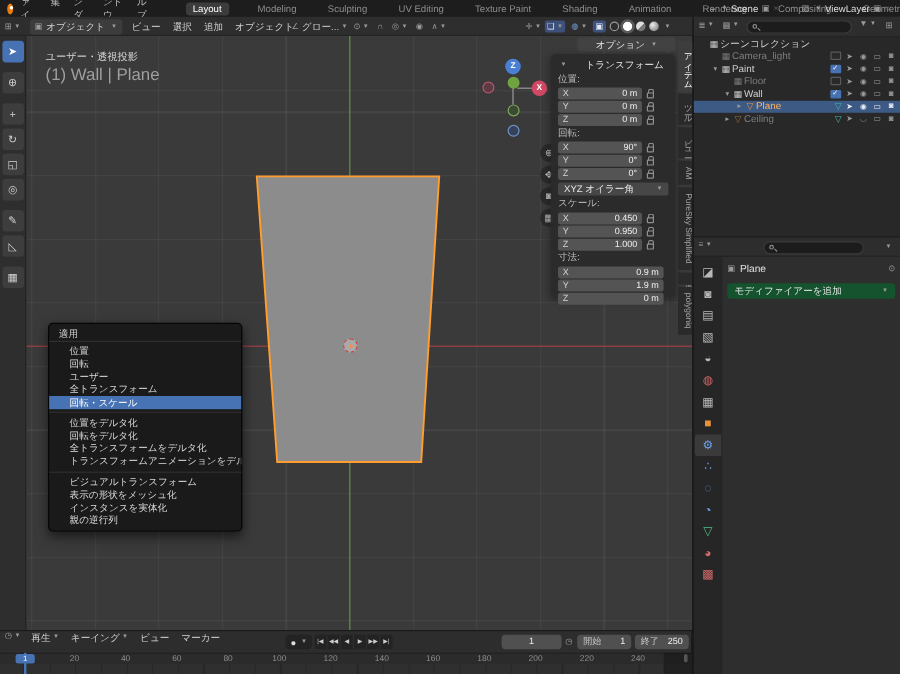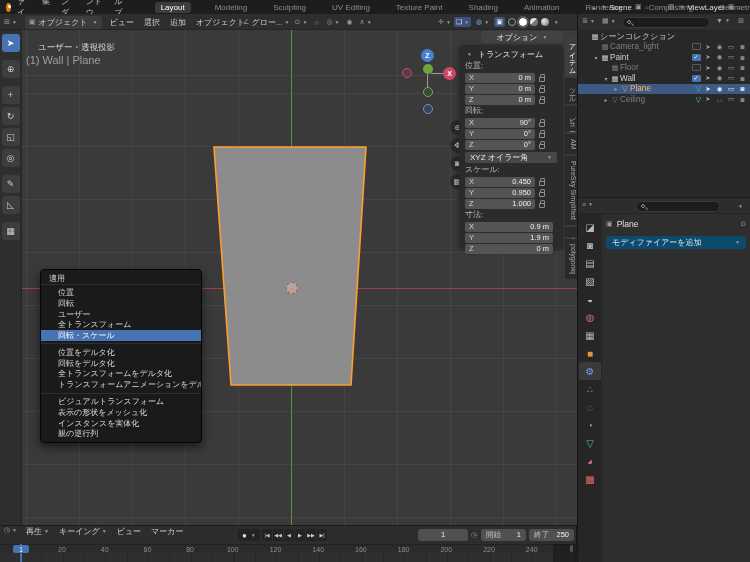--- a/index.html
+++ b/index.html
@@ -40,32 +40,32 @@
 .tool.gap{margin-top:5px}
 
 #viewport{position:absolute;left:22px;top:30px;width:555px;height:495px;background:#3a3a3a;overflow:hidden}
 #grid{position:absolute;inset:0;background:
  repeating-linear-gradient(90deg,rgba(255,255,255,.05) 0 1px,transparent 1px 53px),
  repeating-linear-gradient(0deg,rgba(255,255,255,.05) 0 1px,transparent 1px 53px);
  background-position:4px 46px,4px 46px}
 #axis-x{position:absolute;left:0;top:258px;width:555px;height:1px;background:var(--axis_red)}
 #axis-z{position:absolute;left:269px;top:0;width:1px;height:495px;background:var(--axis_green)}
 #vp-label{position:absolute;left:16px;top:12px;color:#d9d9d9;font-size:8.5px}
-#vp-sublabel{position:absolute;left:4px;top:24px;color:#9f9f9f;font-size:11px}
+#vp-sublabel{position:absolute;left:16px;top:24px;color:#9f9f9f;font-size:14px}
 .cursor3d{position:absolute;left:264px;top:252px;width:12px;height:12px;border:1.5px dashed #cf4040;border-radius:50%;background:rgba(255,255,255,.25)}
 .cursor3d:after{content:"";position:absolute;left:3.5px;top:3.5px;width:3px;height:3px;background:#ff8a3c;border-radius:50%}
 
 .gz{position:absolute;border-radius:50%}
 .gz.lbl{display:flex;align-items:center;justify-content:center;color:#fff;font-size:7px;font-weight:bold}
 .gzline{position:absolute;background:#9a9a9a}
 .navbtn{position:absolute;width:15px;height:15px;border-radius:50%;background:rgba(30,30,30,.55);color:#c2c2c2;display:flex;align-items:center;justify-content:center;font-size:8px}
 
 #npanel-options{position:absolute;left:481px;top:31px;width:82px;height:12px;background:#424242;border-radius:3px;display:flex;align-items:center;justify-content:center;gap:3px;color:#e5e5e5}
 #npanel{position:absolute;left:459px;top:45px;width:104px;height:203px;background:rgba(42,42,42,.97);border-radius:4px;padding:3px 0 0 6px;box-shadow:0 2px 6px rgba(0,0,0,.35)}
-#npanel .title{display:flex;align-items:center;gap:6px;color:#e8e8e8;height:12px}
+#npanel .title{display:flex;align-items:center;gap:16px;color:#e8e8e8;height:12px}
 .grp-label{color:#bdbdbd;height:10px;display:flex;align-items:flex-end;margin:1px 0 1px 0}
 .trow{display:flex;align-items:center;height:11px}
 .tfield{width:70px;height:10px;background:#545454;border-radius:2px;display:flex;align-items:center;justify-content:space-between;padding:0 4px;color:#f0f0f0;font-size:7.5px}
 .tfield.wide{width:88px}
 .tfield .ax{color:#d5d5d5}
 .lockwrap{width:14px;display:flex;justify-content:center}
 .lock{width:6px;height:5px;border:1px solid #8f8f8f;border-radius:1px;position:relative;margin-top:3px}
 .lock:before{content:"";position:absolute;left:0px;top:-4px;width:3px;height:3px;border:1px solid #8f8f8f;border-bottom:none;border-radius:2px 2px 0 0}
 #rotmode{width:92px;height:11px;background:#474747;border-radius:2px;display:flex;align-items:center;justify-content:space-between;padding:0 5px;color:#e8e8e8;margin:2px 0}
 
@@ -91,21 +91,21 @@
 .cb.checked{background:var(--accent);border-color:var(--accent)}
 .cb.checked:after{content:"✓";position:absolute;left:0.5px;top:-1.5px;font-size:6px;color:#fff}
 
 #properties{position:absolute;left:578px;top:197px;width:172px;height:365px;background:#2e2e2e;border-top:1px solid #1a1a1a}
 #prop-header{position:absolute;left:0;top:0;width:172px;height:16px;background:#2d2d2d;border-bottom:1px solid #242424}
 #prop-tabs{position:absolute;left:0;top:16px;width:24px;height:349px;background:#262626;display:flex;flex-direction:column;align-items:center;padding-top:4px}
 .ptab{width:22px;height:18px;display:flex;align-items:center;justify-content:center;font-size:10px}
 .ptab.active{background:#3a3a3a;border-radius:3px 0 0 3px}
 #prop-main{position:absolute;left:24px;top:16px;width:148px;height:349px}
 #breadcrumb{display:flex;align-items:center;gap:4px;padding:5px 4px 0 4px;color:#e0e0e0;font-size:8.5px}
-#add-modifier{margin:7px 4px 0 4px;height:13px;background:#0c4a6e;border-radius:3px;display:flex;align-items:center;justify-content:space-between;padding:0 6px;color:#e8e8e8}
+#add-modifier{margin:7px 4px 0 4px;height:13px;background:#14532d;border-radius:3px;display:flex;align-items:center;justify-content:space-between;padding:0 6px;color:#e8e8e8}
 
 #timeline{position:absolute;left:0;top:525px;width:577px;height:37px;background:#2d2d2d;border-top:1px solid #1a1a1a;border-right:1px solid #1a1a1a}
 #tl-header{position:absolute;left:0;top:0;width:577px;height:18px}
 #tl-left{position:absolute;left:4px;top:0;height:18px;display:flex;align-items:flex-start;gap:9px;color:#d5d5d5}
 #record-btn{position:absolute;left:238px;top:3px;height:12px;display:flex;align-items:center;gap:2px;background:#232323;border-radius:3px;padding:0 4px;color:#dcdcdc}
 #playback{position:absolute;left:262px;top:3px;height:12px;display:flex;background:#232323;border-radius:3px;overflow:hidden}
 .pb{width:11px;height:12px;display:flex;align-items:center;justify-content:center;font-size:5px;color:#cfcfcf;border-right:1px solid #2e2e2e}
 .tl-field{position:absolute;top:2.5px;height:12px;background:#505050;border-radius:3px;display:flex;align-items:center;justify-content:space-between;padding:0 5px;color:#f0f0f0;font-size:7.5px}
 #ruler{position:absolute;left:0;top:18px;width:577px;height:9px;background:#2b2b2b;border-top:1px solid #222}
 .tick{position:absolute;top:1px;transform:translateX(-50%);color:#8f8f8f;font-size:7px}

